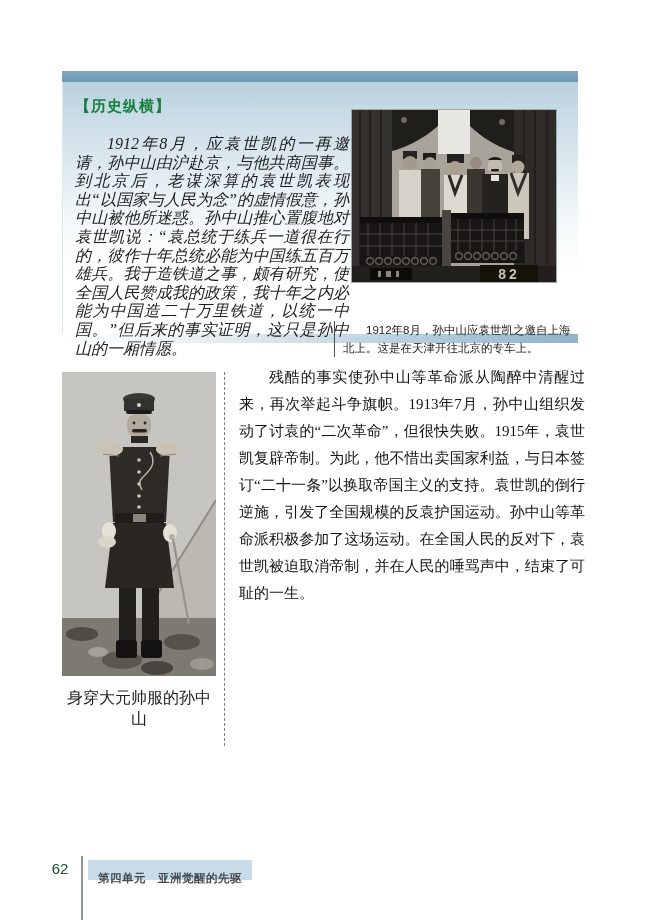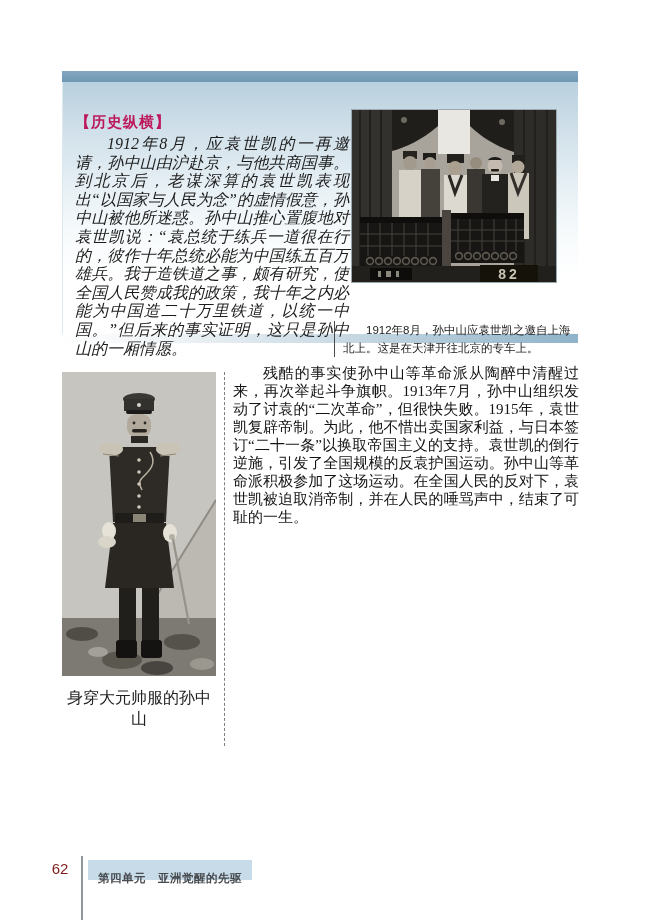--- a/index.html
+++ b/index.html
@@ -12,46 +12,46 @@
   
   .hx-box { position:absolute; left:62px; top:71px; width:516px; height:272px; }
   .hx-topbar { position:absolute; left:0; top:0; width:516px; height:11px;
                background:linear-gradient(180deg,#85a8c0 0%,#7aa0ba 45%,#6f97b3 100%); }
   .hx-body { position:absolute; left:0; top:11px; width:516px; height:252px;
              background:linear-gradient(180deg,#b9d0de 0%,#cfdfe9 18%,#e7f0f5 42%,#f8fbfc 62%,#ffffff 78%);
              border-left:1px solid #dbe8f0; }
   .hx-bottombar { position:absolute; left:0; bottom:0; width:516px; height:9px;
                   background:linear-gradient(90deg,#ffffff 0%,#eef3f6 22%,#c4d6e1 58%,#8fb3c9 100%); }
   .hx-title { position:absolute; left:13px; top:26px; font-size:15px; font-weight:bold;
-              color:#be185d; letter-spacing:1px;margin-top:16px; }
+              color:#15803d; letter-spacing:1px; }
   .hx-text { position:absolute; left:13px; top:64px; width:274px;
              font-family:"Liberation Serif","DejaVu Serif",serif; font-style:italic;
              font-size:16px; line-height:18.6px; color:#1c1c1c; text-align:justify;
              text-indent:2em; }
   .hx-photo { position:absolute; left:290px; top:39px; width:204px; height:172px;
               box-shadow:0 0 0 1px #9aa8b0; background:#777; }
   .hx-caption { position:absolute; left:272px; top:214px; width:238px;
                 border-left:1px solid #4a4a4a; padding-left:8px;
                 font-size:11.5px; line-height:18px; color:#222; text-indent:2em;margin-top:36px; }
 
   
   .portrait { position:absolute; left:62px; top:372px; width:154px; height:304px;
               background:#c6c4bf; }
   .portrait-caption { position:absolute; left:62px; top:688px; width:154px;
                       text-align:center; font-size:16px; color:#222; }
   .divider-dashed { position:absolute; left:224px; top:372px; height:374px; width:0;
                     border-left:1px dashed #7d7d7d; }
-  .main-text { position:absolute; left:233px; top:364px; width:346px;
+  .main-text { position:absolute; left:239px; top:364px; width:346px;
                font-family:"Liberation Serif","DejaVu Serif",serif;
-               font-size:15px; line-height:18px; color:#141414; text-align:justify; }
+               font-size:15px; line-height:27px; color:#141414; text-align:justify; }
   .main-text p { text-indent:2em; margin:0; }
 
   
   .footer-pagenum { position:absolute; left:44px; top:860px; width:32px;
-                    font-size:15px; color:#7f1d1d; text-align:center; }
+                    font-size:15px; color:#14532d; text-align:center; }
   .footer-rule { position:absolute; left:81px; top:856px; width:2px; height:64px;
                  background:#90969a; }
   .footer-unitbar { position:absolute; left:88px; top:860px; height:20px;
                     background:#c8dbe9; padding:8px 10px; line-height:20px;
                     font-size:11.5px; font-weight:bold; color:#474b4f;
                     letter-spacing:0.5px; white-space:nowrap; }
 </style>
 </head>
 <body>
 

